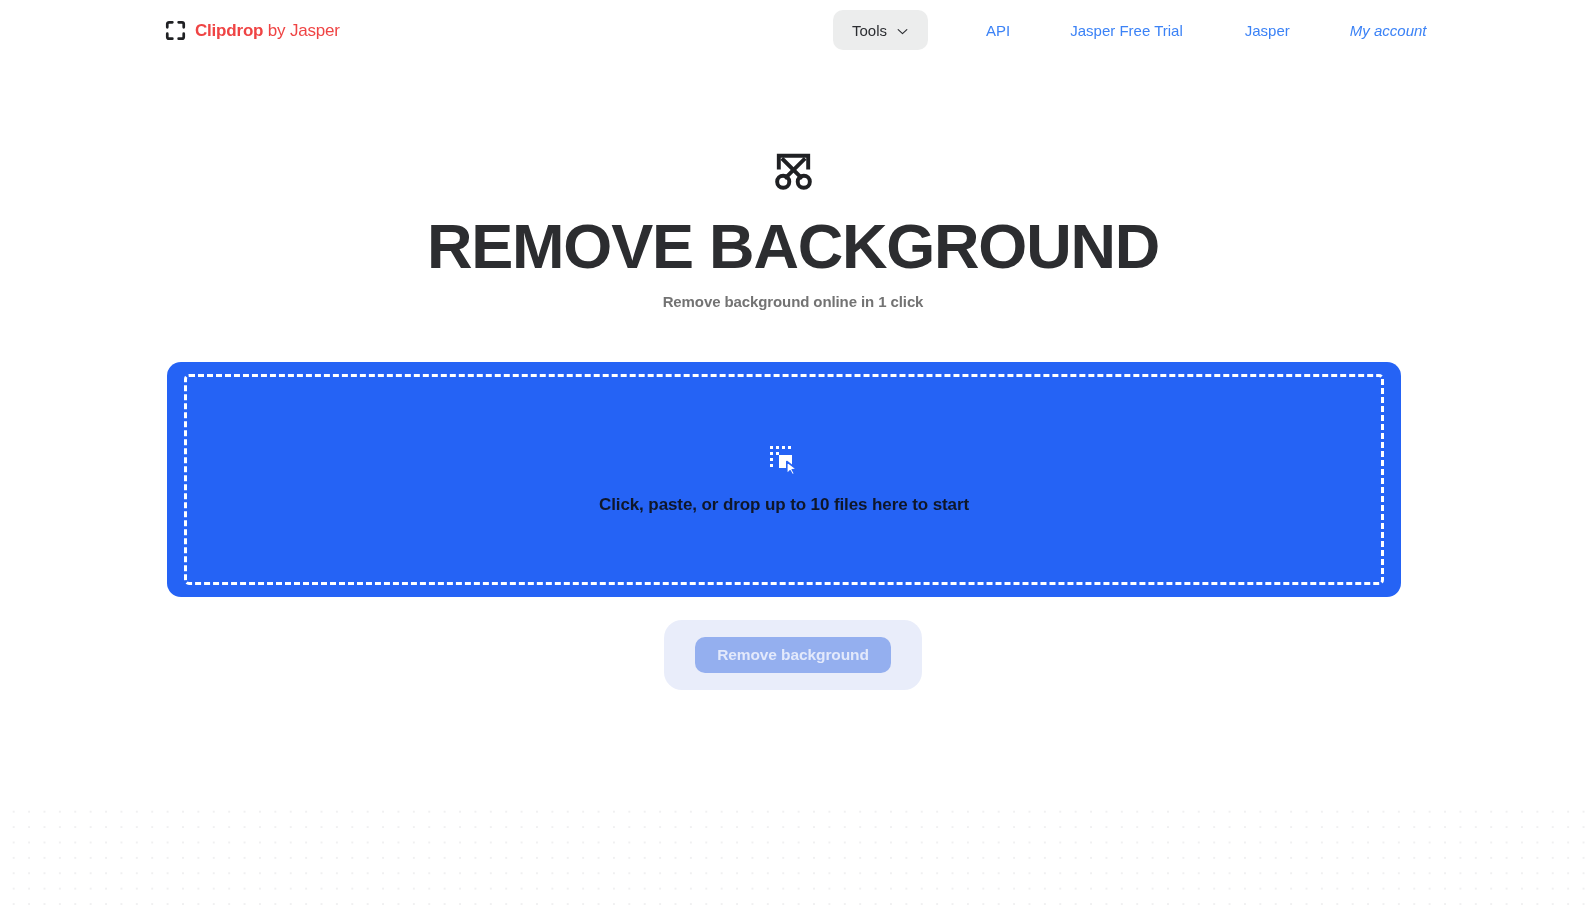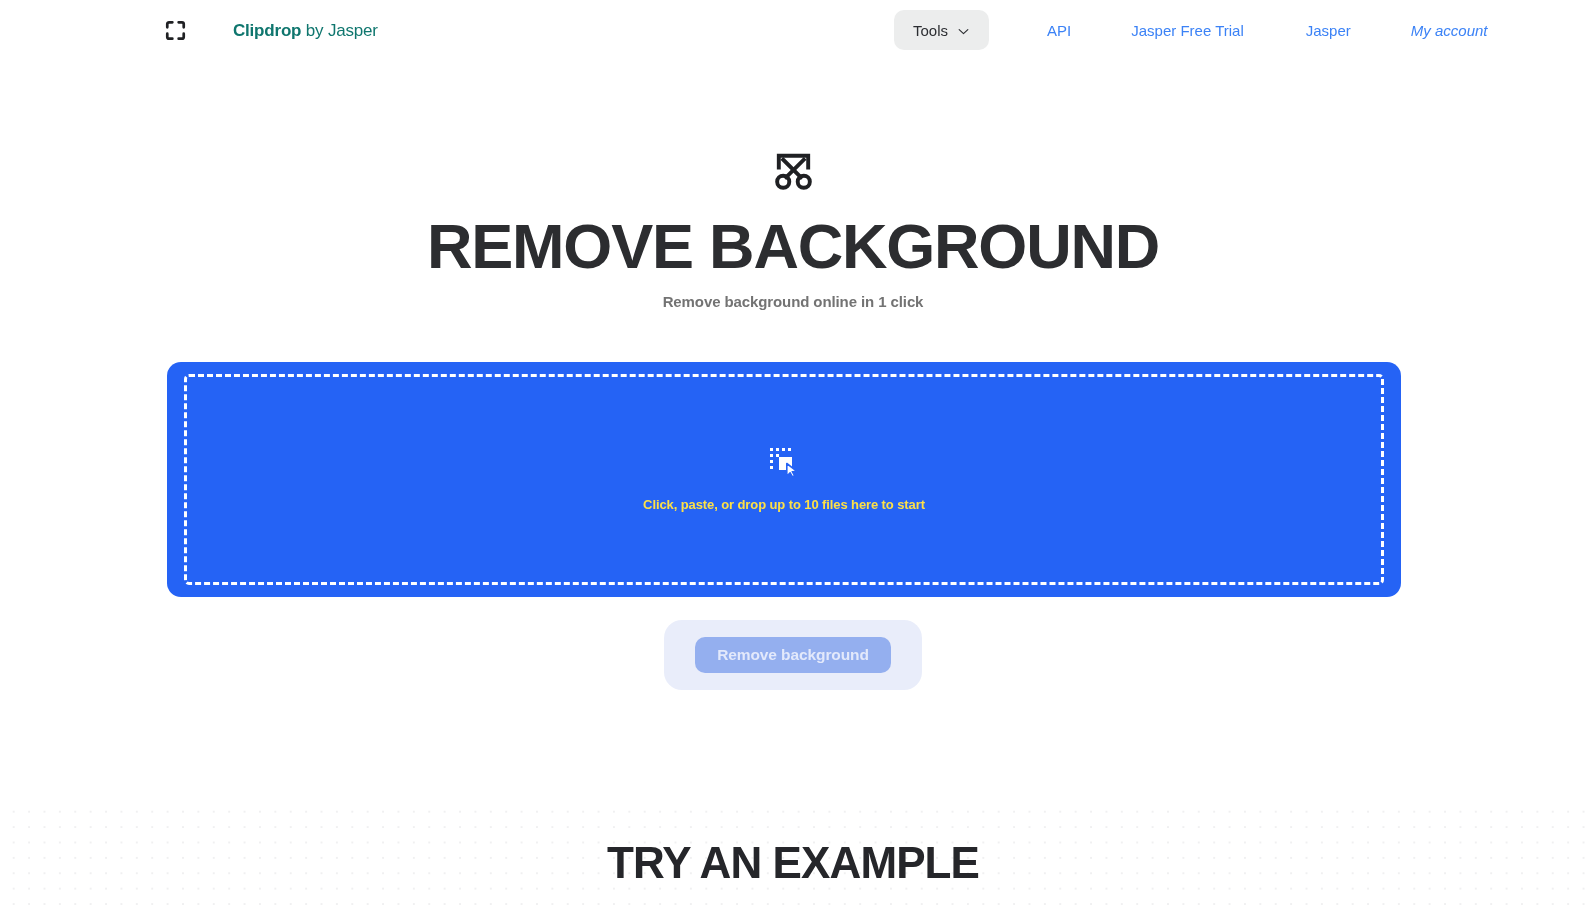--- a/index.html
+++ b/index.html
@@ -47,31 +47,30 @@
   .brand-icon {
     width: 21px;
     height: 21px;
     display: block;
     flex: none;
   }
 
   .brand-text {
     font-size: 17px;
     letter-spacing: -0.2px;
-    color: #0f766e;
+    color: #ef4444;
     font-weight: 400;
     white-space: nowrap;
     line-height: 21px;
-    margin-left: 38px;
   }
   .brand-text b { font-weight: 700; }
 
   .nav {
     position: absolute;
-    left: 894px;
+    left: 833px;
     top: 10px;
     display: flex;
     align-items: center;
     height: 40px;
   }
 
   .nav-pill {
     display: flex;
     align-items: center;
     gap: 9px;
@@ -177,23 +176,23 @@
   }
 
   .drop-icon {
     width: 30px;
     height: 30px;
     display: block;
   }
 
   .drop-label {
     margin-top: 20px;
-    font-size: 13px;
-    font-weight: 700;
-    color: #fde047;
+    font-size: 17px;
+    font-weight: 700;
+    color: #0f172a;
     letter-spacing: -0.1px;
   }
 
   
   .action-wrap {
     position: absolute;
     left: 0;
     top: 620px;
     width: 1586px;
     display: flex;
@@ -329,15 +328,14 @@
     </div>
   </div>
 
   <div class="action-wrap">
     <div class="action-halo">
       <button class="action-btn" disabled="">Remove background</button>
     </div>
   </div>
 
   <div class="dots-section"></div>
-  <h2 class="example-title">TRY AN EXAMPLE</h2>
 
 </div>
 
 </body></html>

